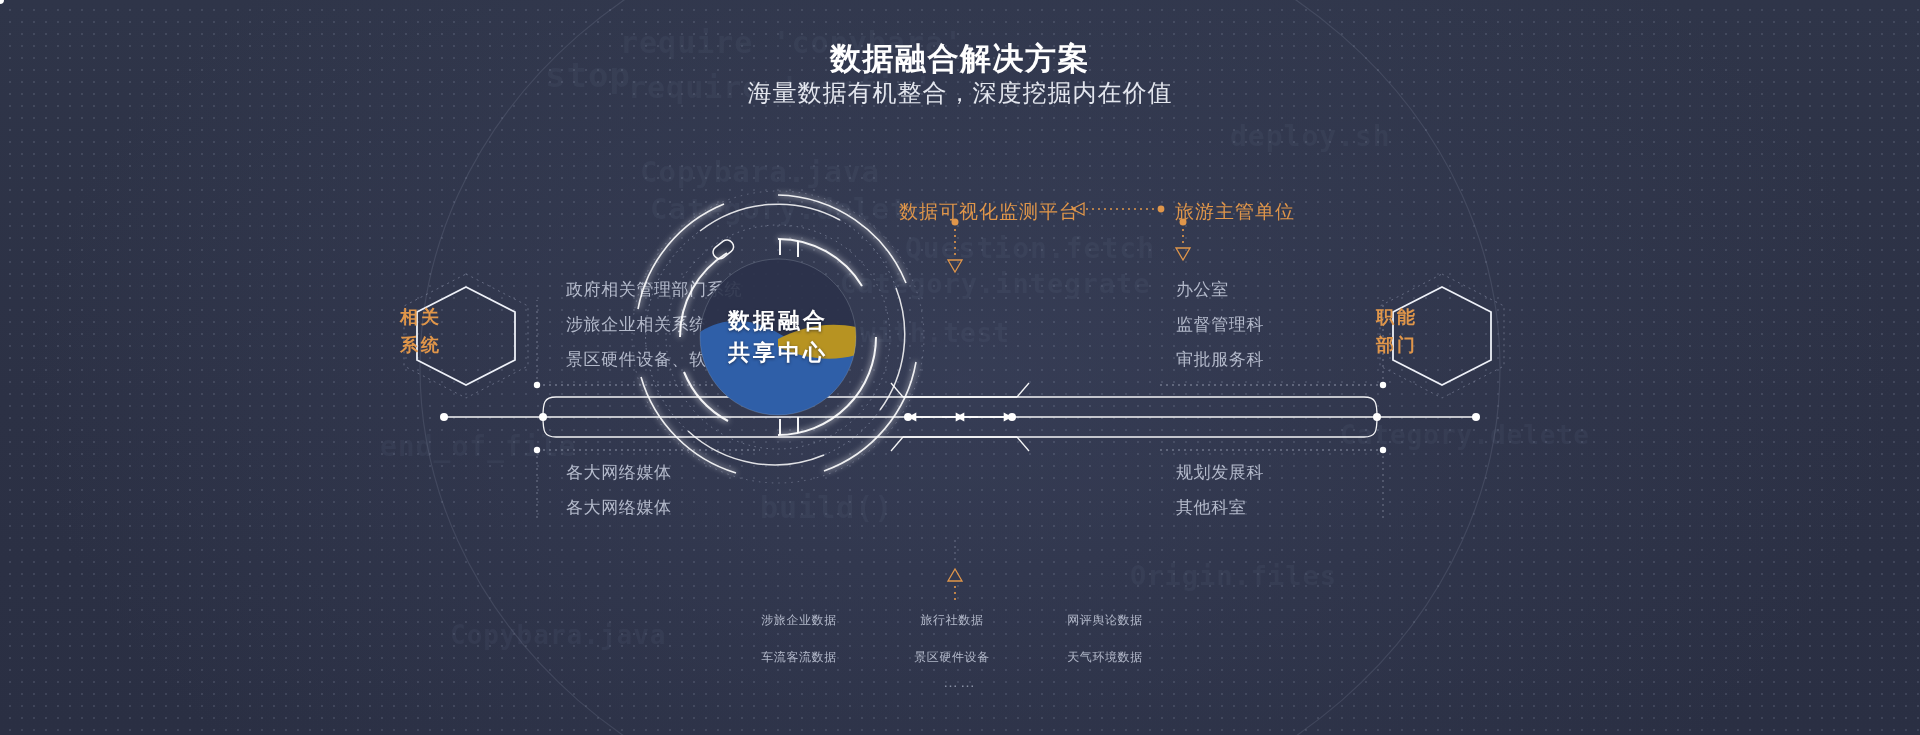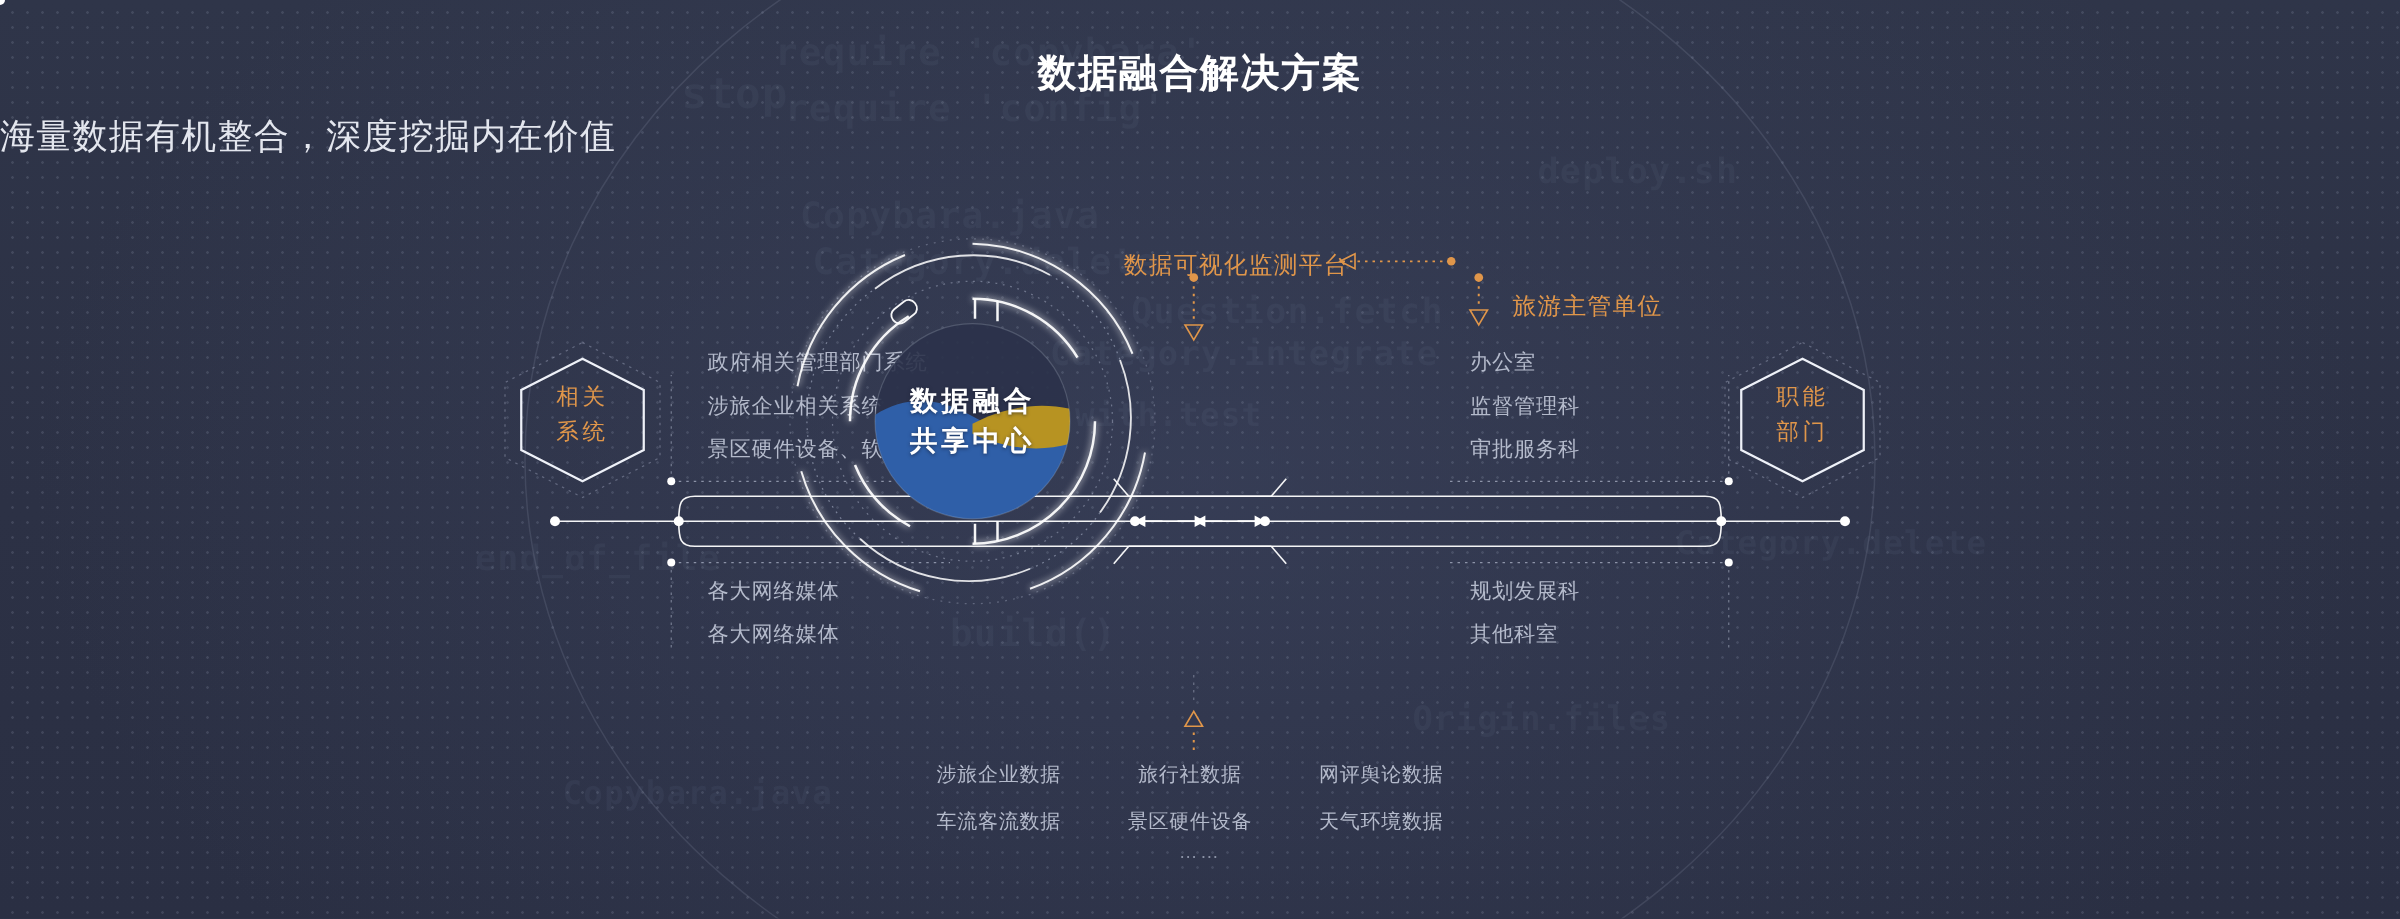--- a/index.html
+++ b/index.html
@@ -34,61 +34,61 @@
   }
   .codebg span{position:absolute;}
   .bigarc{position:absolute;left:0;top:0;pointer-events:none;}
 
   
   .title{
     position:absolute;left:0;right:0;top:38px;text-align:center;
     color:#ffffff;font-size:31px;font-weight:700;letter-spacing:1.5px;
   }
   .subtitle{
-    position:absolute;left:0;right:0;top:90px;text-align:left;
-    color:#e3e6ee;font-size:28px;font-weight:400;letter-spacing:1px;
+    position:absolute;left:0;right:0;top:77px;text-align:center;
+    color:#e3e6ee;font-size:24px;font-weight:400;letter-spacing:1px;
   }
 
   
   .orange-label{
     position:absolute;color:#e0964a;font-size:19px;font-weight:400;
     letter-spacing:1px;white-space:nowrap;
   }
   #lbl-platform{left:899px;top:199px;}
-  #lbl-authority{left:1210px;top:199px;margin-top:33px;}
+  #lbl-authority{left:1175px;top:199px;}
   .top-connector{position:absolute;left:1055px;top:200px;}
 
   
   .side-list{position:absolute;white-space:nowrap;}
   .side-list .row{
     color:#b4bacb;font-size:17px;line-height:35px;letter-spacing:0.6px;
   }
   #list-left-top{left:566px;top:272px;text-align:left;}
   #list-left-bottom{left:566px;top:455px;text-align:left;}
   #list-right-top{left:1176px;top:272px;text-align:left;}
   #list-right-bottom{left:1176px;top:455px;text-align:left;}
 
   
   .hex-wrap{position:absolute;width:132px;height:130px;}
   #hex-left{left:400px;top:271px;}
   #hex-right{left:1376px;top:271px;}
   .hex-label{
-    position:absolute;left:0;right:0;top:32px;text-align:center;
+    position:absolute;left:0;right:0;top:32px;text-align:left;
     color:#e0964a;font-size:18px;line-height:28px;letter-spacing:3px;
-    font-weight:400;pointer-events:none;
+    font-weight:700;pointer-events:none;
   }
 
   
   #bottom-data{
     position:absolute;left:735px;top:602px;width:450px;
     display:grid;grid-template-columns:128px 150px 128px;
     column-gap:14px;row-gap:0px;
   }
   #bottom-data .cell{
-    color:#b4bacb;font-size:16px;line-height:37px;letter-spacing:0.6px;
+    color:#b4bacb;font-size:12px;line-height:37px;letter-spacing:0.6px;
     text-align:center;white-space:nowrap;
   }
   #bottom-ellipsis{
     position:absolute;left:0;right:0;top:673px;text-align:center;
     color:#8b92a6;font-size:15px;letter-spacing:2px;
   }
 
   
   #hub{position:absolute;left:628px;top:187px;width:300px;height:300px;}
   #hubsvg{position:absolute;left:0;top:0;}

